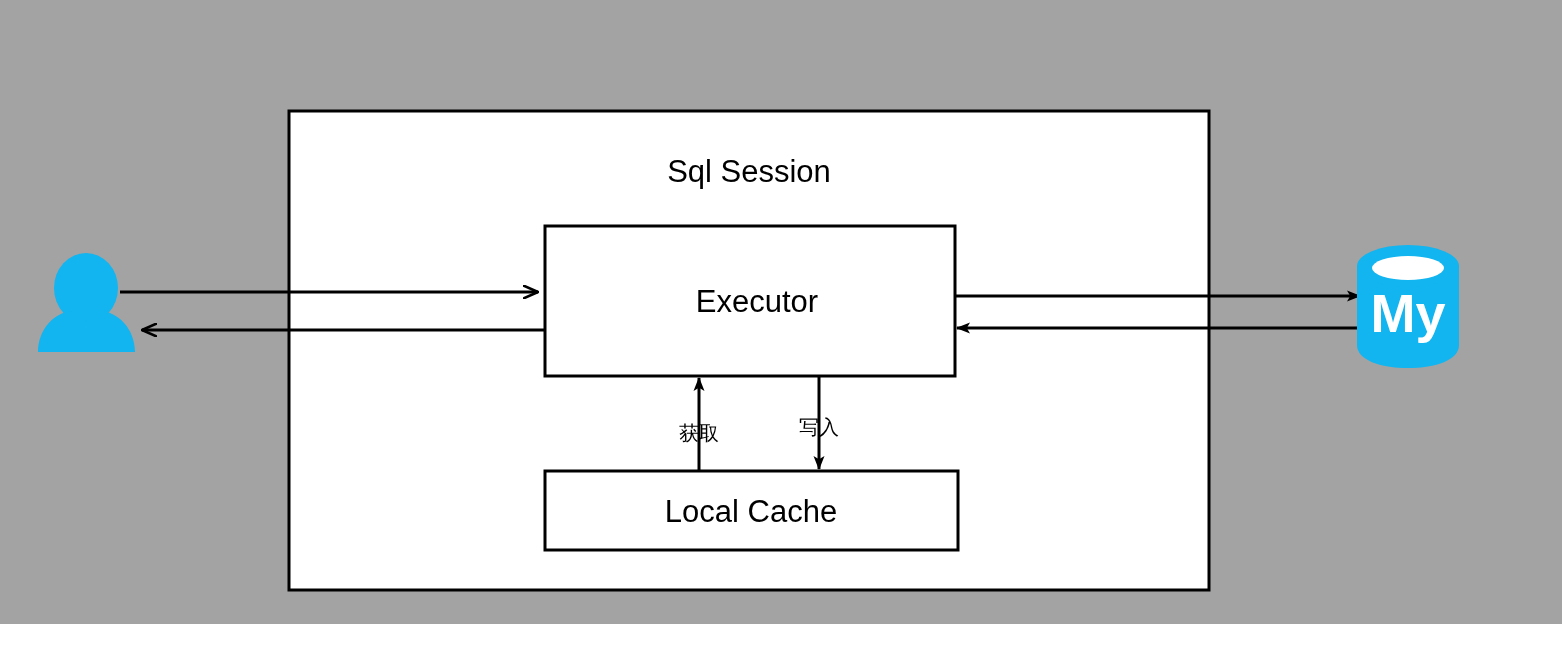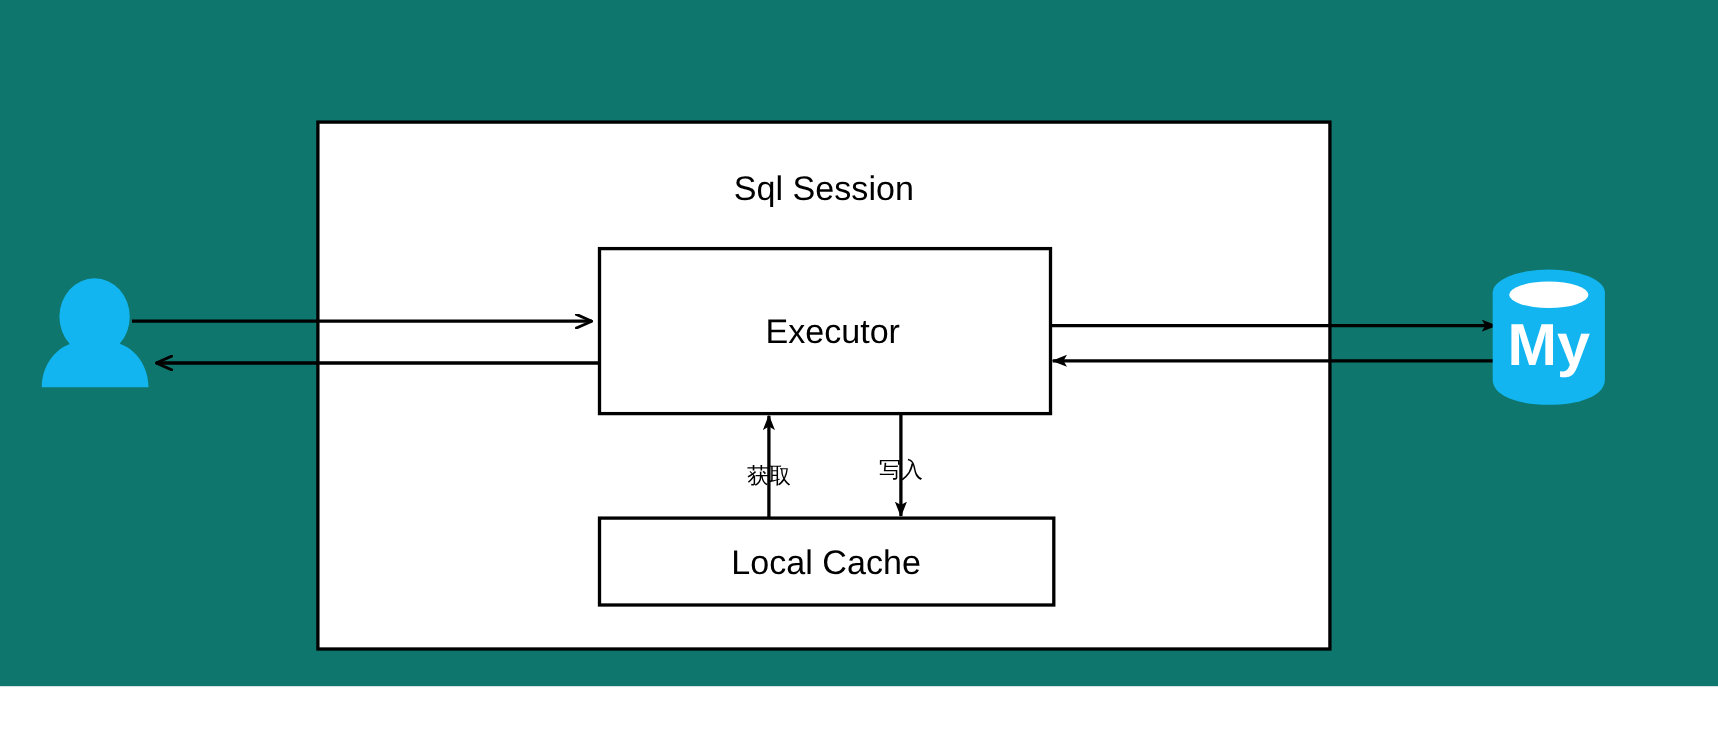--- a/index.html
+++ b/index.html
@@ -7,21 +7,21 @@
     padding: 0;
     background: #ffffff;
   }
   body {
     font-family: "Liberation Sans", "DejaVu Sans", sans-serif;
   }
   #canvas {
     position: relative;
     width: 1562px;
     height: 624px;
-    background: #0f766e;
+    background: #a3a3a3;
     overflow: hidden;
   }
   #diagram-svg {
     position: absolute;
     left: 0;
     top: 0;
     width: 1562px;
     height: 672px;
   }
   .box-label {

